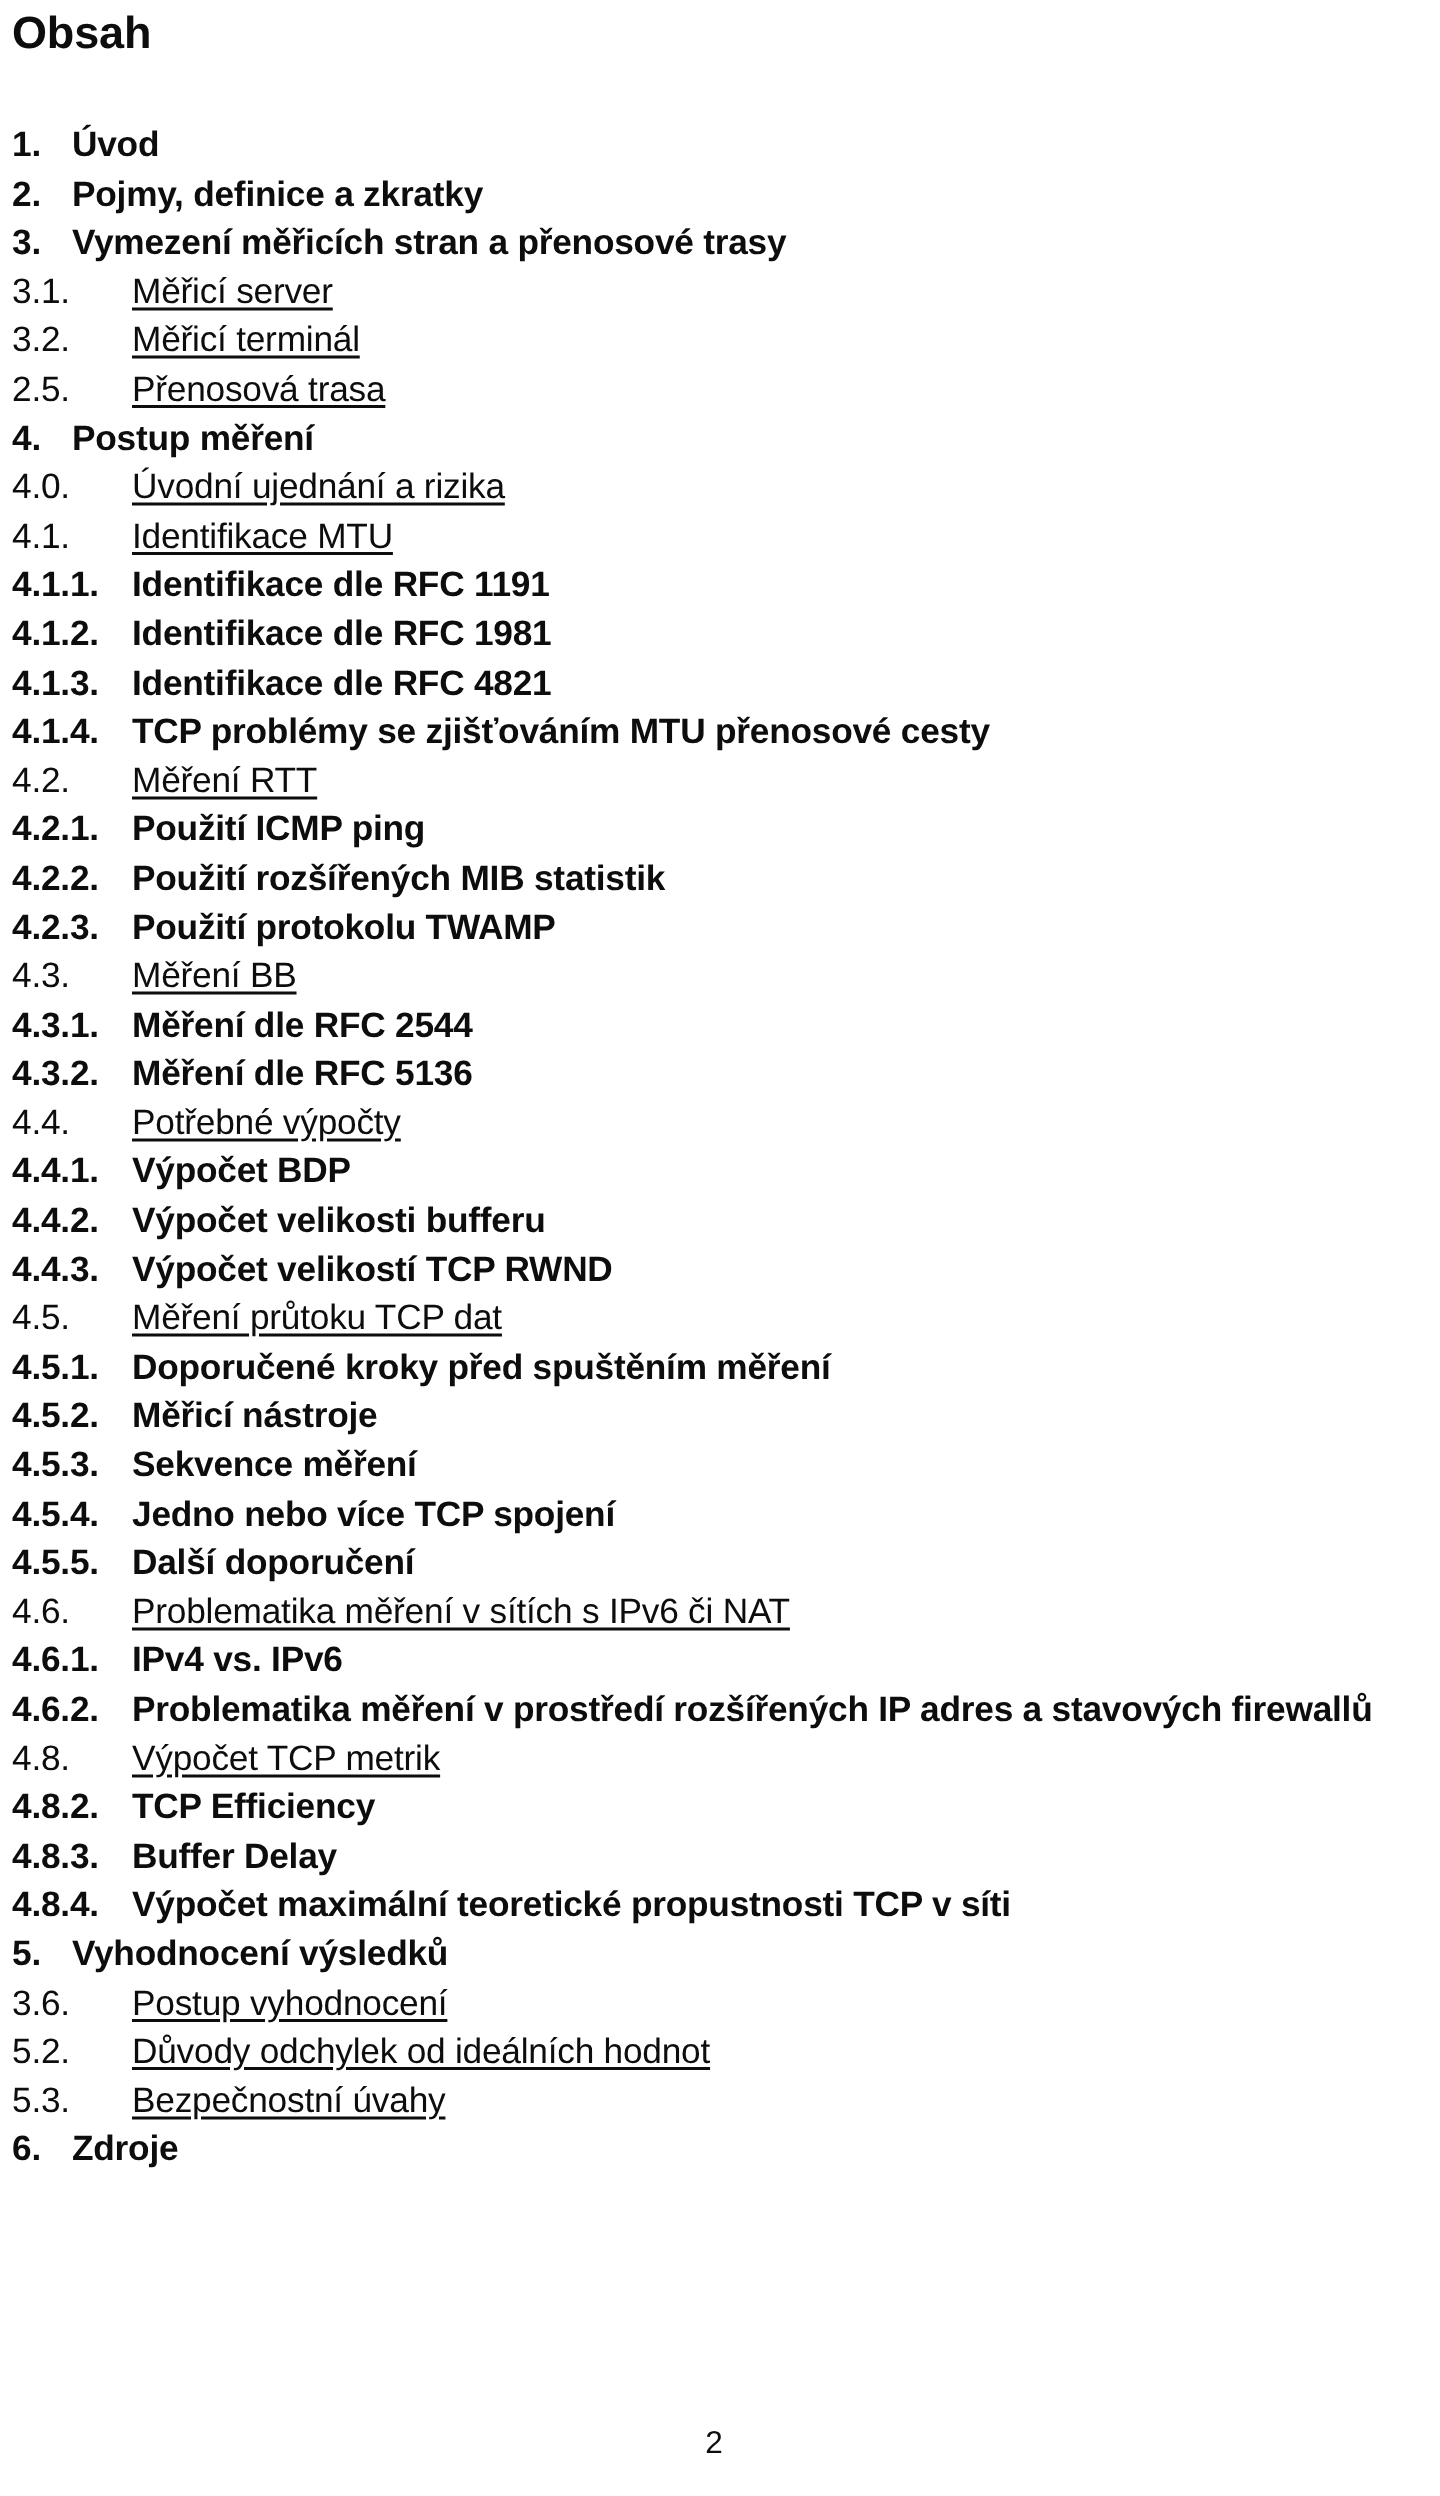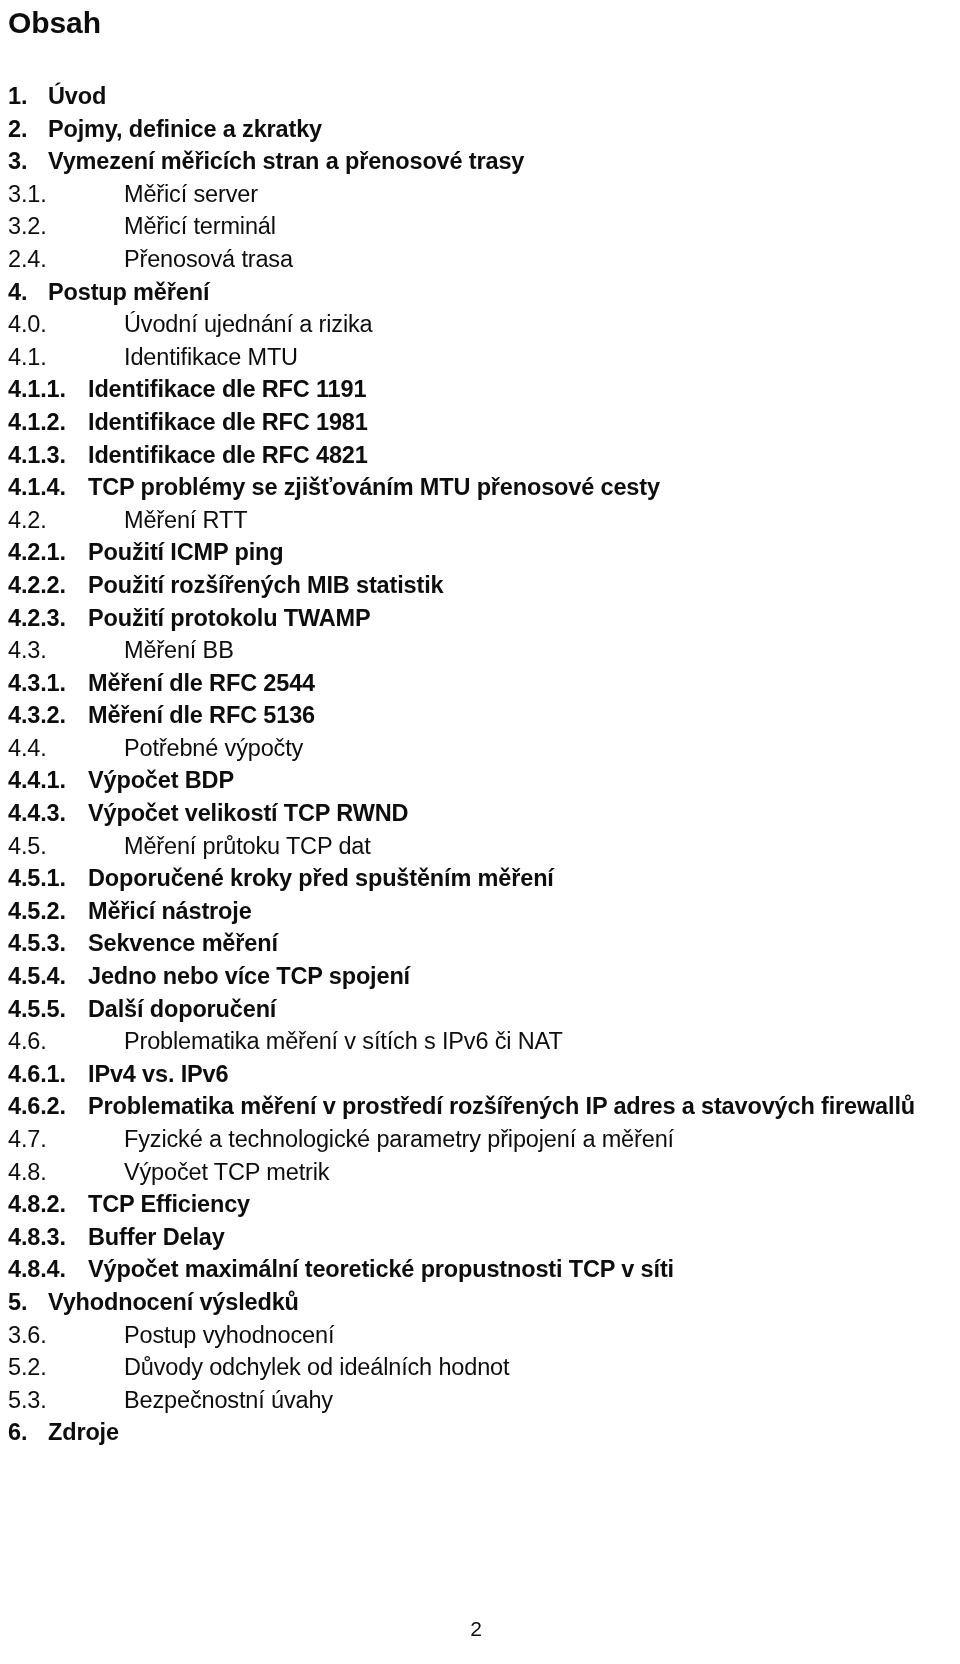--- a/index.html
+++ b/index.html
@@ -71,21 +71,21 @@
   
   .lvl1 {
     font-weight: bold;
   }
   .lvl1 .toc-num { width: 40px; }
   .lvl1 .toc-label { text-decoration: none; }
 
   
   .lvl2 { font-weight: normal; }
   .lvl2 .toc-num { width: 80px; }
-  .lvl2 .toc-label { text-underline-offset: 3px; margin-left: 36px; }
+  .lvl2 .toc-label { text-decoration: underline; text-underline-offset: 3px; }
 
   
   .lvl3 { font-weight: bold; }
   .lvl3 .toc-num { width: 80px; }
   .lvl3 .toc-label { text-decoration: none; }
 
   .page-number {
     position: absolute;
     left: 0;
     right: 0;
@@ -118,21 +118,21 @@
       </li>
       <li class="toc-entry lvl2">
         <span class="toc-num">3.1.</span>
         <span class="toc-label">Měřicí server</span>
       </li>
       <li class="toc-entry lvl2">
         <span class="toc-num">3.2.</span>
         <span class="toc-label">Měřicí terminál</span>
       </li>
       <li class="toc-entry lvl2">
-        <span class="toc-num">2.4.</span>
+        <span class="toc-num">2.5.</span>
         <span class="toc-label">Přenosová trasa</span>
       </li>
       <li class="toc-entry lvl1">
         <span class="toc-num">4.</span>
         <span class="toc-label">Postup měření</span>
       </li>
       <li class="toc-entry lvl2">
         <span class="toc-num">4.0.</span>
         <span class="toc-label">Úvodní ujednání a rizika</span>
       </li>
@@ -186,20 +186,24 @@
       </li>
       <li class="toc-entry lvl2">
         <span class="toc-num">4.4.</span>
         <span class="toc-label">Potřebné výpočty</span>
       </li>
       <li class="toc-entry lvl3">
         <span class="toc-num">4.4.1.</span>
         <span class="toc-label">Výpočet BDP</span>
       </li>
       <li class="toc-entry lvl3">
+        <span class="toc-num">4.4.2.</span>
+        <span class="toc-label">Výpočet velikosti bufferu</span>
+      </li>
+      <li class="toc-entry lvl3">
         <span class="toc-num">4.4.3.</span>
         <span class="toc-label">Výpočet velikostí TCP RWND</span>
       </li>
       <li class="toc-entry lvl2">
         <span class="toc-num">4.5.</span>
         <span class="toc-label">Měření průtoku TCP dat</span>
       </li>
       <li class="toc-entry lvl3">
         <span class="toc-num">4.5.1.</span>
         <span class="toc-label">Doporučené kroky před spuštěním měření</span>
@@ -226,24 +230,20 @@
       </li>
       <li class="toc-entry lvl3">
         <span class="toc-num">4.6.1.</span>
         <span class="toc-label">IPv4 vs. IPv6</span>
       </li>
       <li class="toc-entry lvl3">
         <span class="toc-num">4.6.2.</span>
         <span class="toc-label">Problematika měření v prostředí rozšířených IP adres a stavových firewallů</span>
       </li>
       <li class="toc-entry lvl2">
-        <span class="toc-num">4.7.</span>
-        <span class="toc-label">Fyzické a technologické parametry připojení a měření</span>
-      </li>
-      <li class="toc-entry lvl2">
         <span class="toc-num">4.8.</span>
         <span class="toc-label">Výpočet TCP metrik</span>
       </li>
       <li class="toc-entry lvl3">
         <span class="toc-num">4.8.2.</span>
         <span class="toc-label">TCP Efficiency</span>
       </li>
       <li class="toc-entry lvl3">
         <span class="toc-num">4.8.3.</span>
         <span class="toc-label">Buffer Delay</span>

